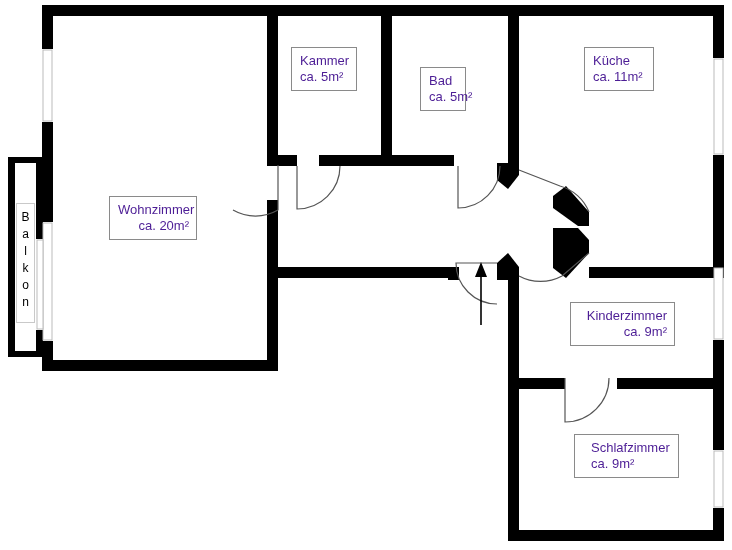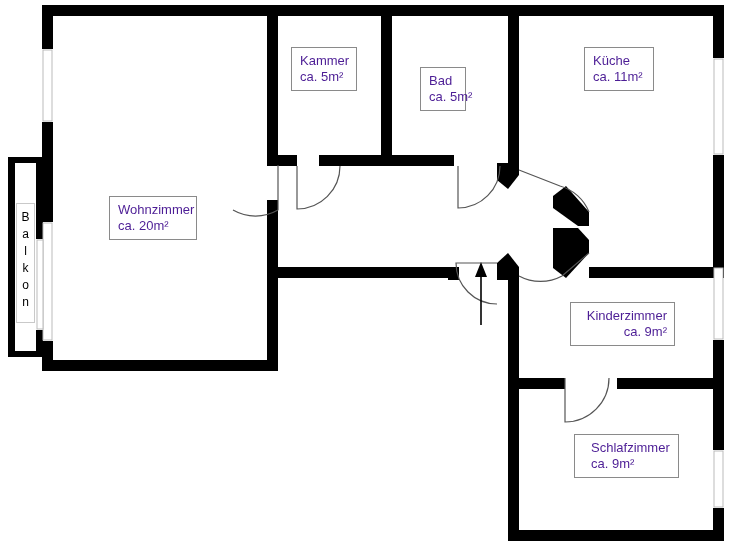--- a/index.html
+++ b/index.html
@@ -152,21 +152,21 @@
       <rect x="714" y="451" width="9" height="56"></rect>
       <rect x="37" y="240" width="6" height="89"></rect>
     </g>
 
     <g>
       <line x1="481" y1="325" x2="481" y2="272" stroke="#000000" stroke-width="1.6"></line>
       <polygon points="481,262 475,277 487,277" fill="#000000"></polygon>
     </g>
   </svg>
 
-  <div class="room-label" style="left:109px; top:196px; width:88px;">
+  <div class="room-label" style="left:109px; top:196px; width:88px;text-align:right;">
     <span class="rl-name">Wohnzimmer</span>
     <span class="rl-area">ca. 20m²</span>
   </div>
 
   <div class="room-label" style="left:291px; top:47px; width:66px;">
     <span class="rl-name">Kammer</span>
     <span class="rl-area">ca. 5m²</span>
   </div>
 
   <div class="room-label" style="left:420px; top:47px; width:46px;margin-top:20px;">

